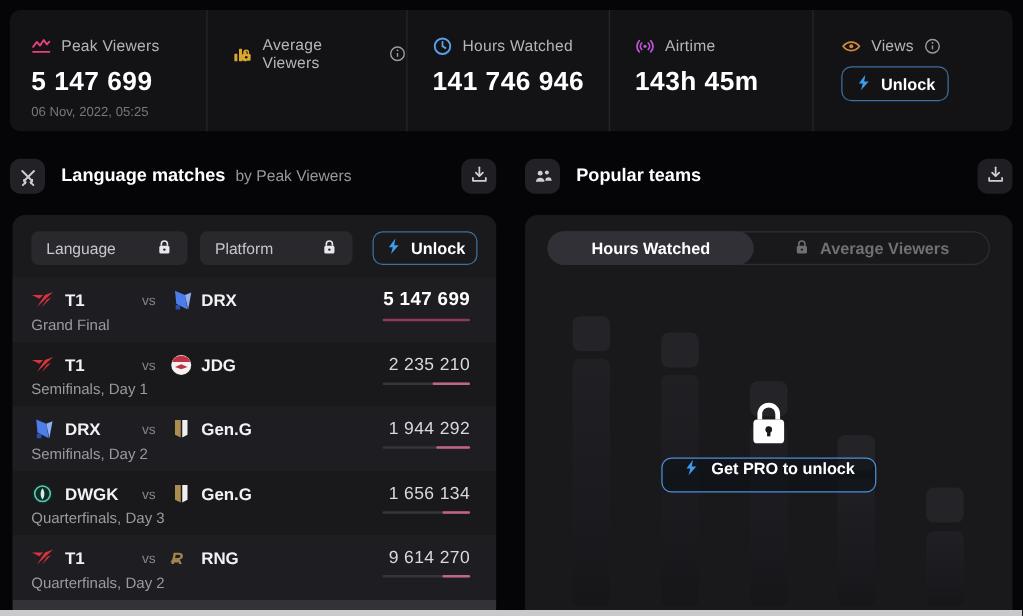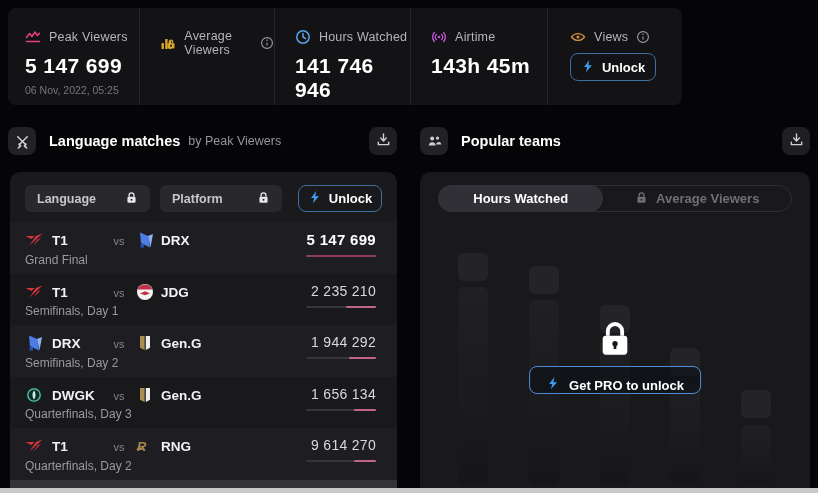--- a/index.html
+++ b/index.html
@@ -3,21 +3,21 @@
 <meta charset="utf-8">
 <style>
   * { margin:0; padding:0; box-sizing:border-box; }
   html,body { background:#050507; }
   .screen {
     position:relative; width:818px; height:493px; overflow:hidden;
     background:#050507; font-family:"Liberation Sans", sans-serif; color:#fff;
   }
   
   .stats-bar {
-    position:absolute; left:8px; top:8px; width:674px; height:97px;
+    position:absolute; left:8px; top:8px; width:802px; height:97px;
     background:#131316; border-radius:8px; display:flex;
   }
   .stat-cell { position:relative; padding:21px 0 0 20px; }
   .stat-cell + .stat-cell { border-left:1px solid #26262a; }
   .stat-cell:nth-child(1){ width:157px; padding-left:17px; }
   .stat-cell:nth-child(2){ width:160px; }
   .stat-cell:nth-child(3){ width:162px; }
   .stat-cell:nth-child(4){ width:163px; }
   .stat-cell:nth-child(5){ width:160px; padding-left:22px; }
   .stat-label-row { display:flex; align-items:center; gap:8px; }
@@ -50,21 +50,21 @@
     position:absolute; top:172px; height:321px; background:#1a1a1d;
     border-radius:10px 10px 0 0; overflow:hidden;
   }
   .card.card-left { left:10px; width:387px; }
   .card.card-right { left:420px; width:390px; background:#19191c; }
   
   .filter-row { display:flex; align-items:center; gap:10px; padding:13px 15px 10px 15px; }
   .filter-chip {
     height:27px; background:#29292d; border:none; border-radius:6px; cursor:pointer;
     display:flex; align-items:center; padding:0 12px; gap:26px;
-    color:#c6c6cb; font-weight:bold; font-size:12.5px; font-family:inherit;
+    color:#c6c6cb; font-weight:normal; font-size:12.5px; font-family:inherit;
   }
   .filter-chip.chip-language { width:125px; justify-content:space-between; }
   .filter-chip.chip-platform { width:122px; justify-content:space-between; }
   .chip-unlock {
     margin-left:auto; height:27px; width:84px; background:transparent;
     border:1px solid #3e6f9e; border-radius:8px; cursor:pointer;
     display:flex; align-items:center; justify-content:center; gap:7px;
     color:#fff; font-weight:bold; font-size:13px; font-family:inherit;
   }
   
@@ -98,21 +98,21 @@
   .ghost-col { position:absolute; width:30px; top:0; bottom:0; }
   .ghost-cap { position:absolute; left:0; width:30px; height:28px; border-radius:6px; background:#242428; }
   .ghost-bar { position:absolute; left:0; width:30px; bottom:0; border-radius:6px;
     background:linear-gradient(180deg,#202024 0%,#1a1a1e 70%,#161619 100%); }
   .lock-overlay { position:absolute; left:0; right:0; top:0; bottom:0; }
   .big-lock { position:absolute; left:50%; top:95px; transform:translateX(-50%); width:36px; height:38px; }
   .pro-btn {
     position:absolute; left:50%; top:141px; transform:translateX(-50%);
     height:28px; padding:0 16px; white-space:nowrap;
     background:rgba(10,14,20,.55); border:1px solid #4a90d9; border-radius:8px; cursor:pointer;
-    display:flex; align-items:flex-end; gap:9px; color:#fff; font-weight:bold; font-size:13px; font-family:inherit;
+    display:flex; align-items:flex-start; gap:9px; color:#fff; font-weight:bold; font-size:13px; font-family:inherit;
   }
   
   .bottom-scrollbar { position:absolute; left:0; right:0; bottom:0; height:5px; background:#c9c9cc; cursor:pointer; }
 </style>
 </head>
 <body>
 
 <div class="screen">
 
   <header class="stats-bar" id="statsBar">

